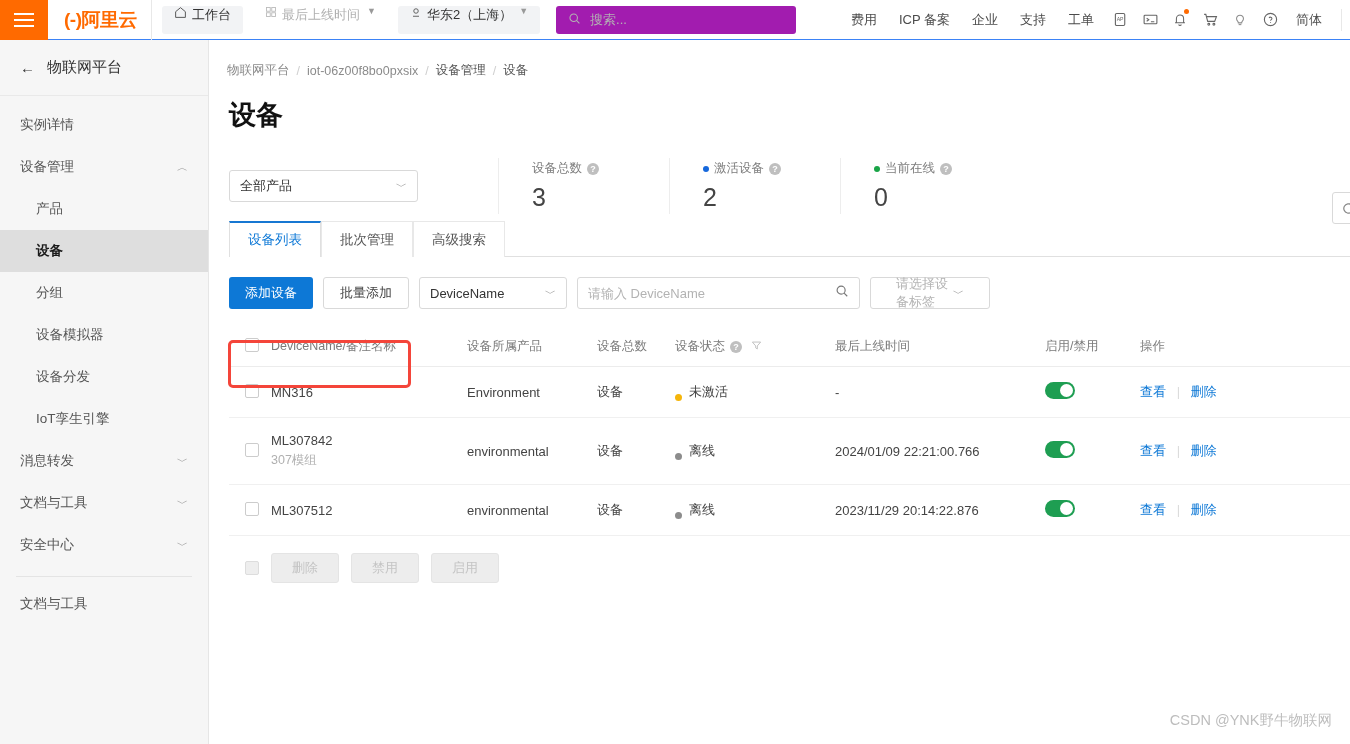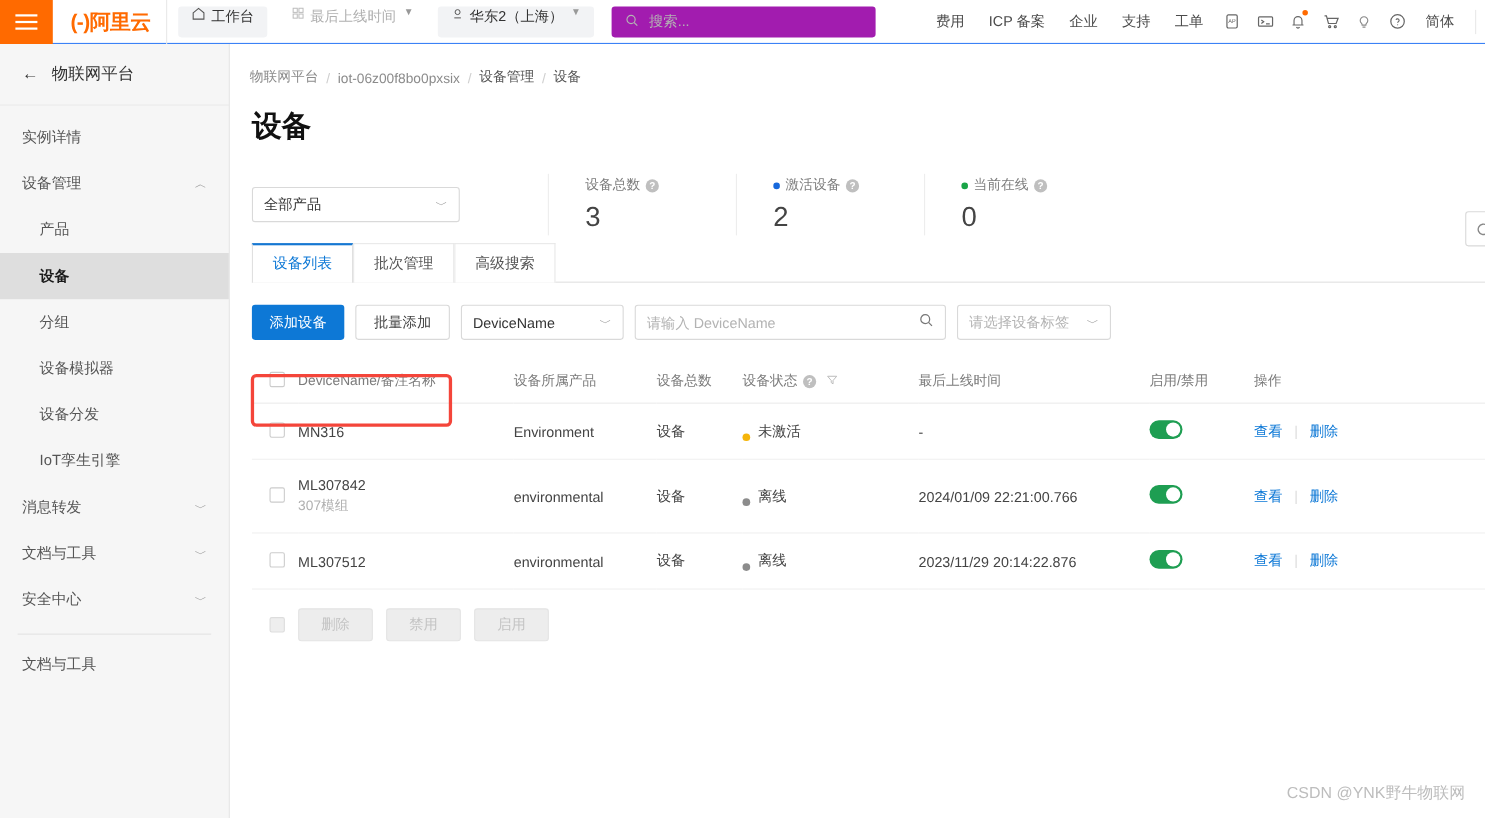--- a/index.html
+++ b/index.html
@@ -168,22 +168,22 @@
   .searchbox {
     width: 283px; height: 32px; border: 1px solid #d9d9d9; border-radius: 3px;
     display: flex; align-items: center; padding: 0 10px; background: #fff;
   }
   .searchbox input {
     border: none; outline: none; flex: 1; font-size: 13px; color: #333;
     font-family: inherit; background: transparent;
   }
   .searchbox input::placeholder { color: #b3b3b3; }
   .tagselect {
-    width: 140px; height: 32px; border: 1px solid #d9d9d9; border-radius: 3px;
-    display: flex; align-items: center; padding: 0 10px; font-size: 13px;
+    width: 120px; height: 32px; border: 1px solid #d9d9d9; border-radius: 3px;
+    display: flex; align-items: center; padding: 0 25px; font-size: 13px;
     color: #b3b3b3; cursor: pointer; background: #fff;
   }
   .tagselect .caret { margin-left: auto; color: #999; font-size: 11px; }
 
   
   .tablewrap { margin: 18px 0 0 20px; width: 1130px; }
   table { width: 100%; border-collapse: collapse; }
   thead th {
     text-align: left; font-size: 12.5px; font-weight: normal; color: #7b7b7b;
     padding: 11px 0; border-bottom: 1px solid #ececec; white-space: nowrap;

